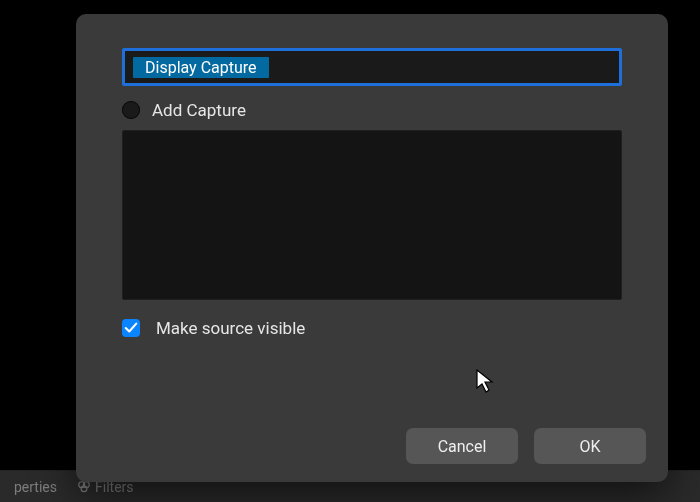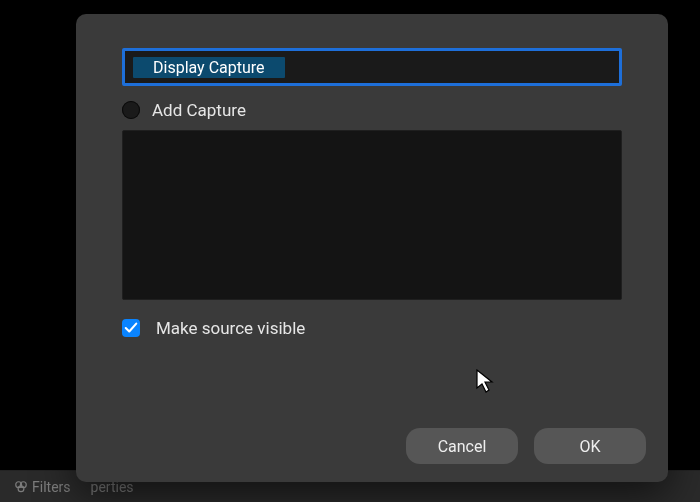--- a/index.html
+++ b/index.html
@@ -75,24 +75,24 @@
       width: 100%;
       height: 38px;
       background: #1a1a1a;
       border: 3px solid #1e6fd9;
       border-radius: 2px;
       padding: 0 8px;
       display: flex;
       align-items: center;
     }
     .name-input .sel {
-      background: #0c4a6e;
+      background: #0369a1;
       color: #fff;
       font-size: 16px;
-      padding: 1px 20px;
+      padding: 1px 12px;
       border-radius: 1px;
       white-space: nowrap;
     }
 
     .existing-list {
       margin-top: 8px;
       width: 100%;
       height: 170px;
       background: #141414;
       border: 1px solid #1f1f1f;
@@ -118,48 +118,48 @@
     .footer {
       position: absolute;
       right: 22px; bottom: 18px;
       display: flex;
       gap: 16px;
     }
     .btn {
       min-width: 112px;
       height: 36px;
       background: #565656;
-      border-radius: 14px;
+      border-radius: 7px;
       color: #eee;
       font-size: 16px;
       display: flex;
       align-items: center;
       justify-content: center;
       cursor: default;
     }
 
     .cursor {
       position: absolute;
       left: 400px; top: 355px;
       width: 20px; height: 26px;
       pointer-events: none;
     }
   </style>
 </head>
 <body>
 
 <div class="dock-hint">
+  <span class="tab">perties</span>
   <span class="tab">
     <svg width="14" height="14" viewBox="0 0 24 24" fill="none" stroke="#bfbfbf" stroke-width="2">
       <circle cx="8" cy="8" r="5"></circle>
         <circle cx="16" cy="8" r="5"></circle>
         <circle cx="12" cy="15" r="5"></circle>
     </svg><span>Filters</span>
   </span>
-  <span class="tab">perties</span>
 </div>
 
 <div class="dialog">
 
 
   <div class="name-input-wrap">
     <div class="name-input">
       <span class="sel">Display Capture</span>
     </div>
   </div>

